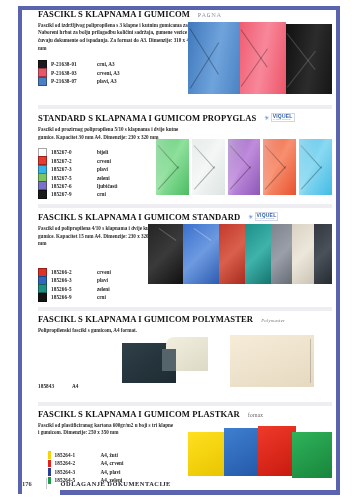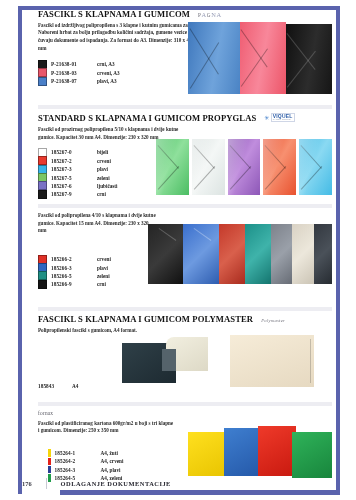--- a/index.html
+++ b/index.html
@@ -198,20 +198,30 @@
           <div class="elastic" style="left:6%;top:10%;width:95%;transform:rotate(48deg);"></div>
           <div class="elastic" style="left:6%;bottom:10%;width:95%;transform:rotate(-48deg);"></div>
           <div class="sheen"></div>
         </div>
       </div>
     </div>
 
     <div class="divider"></div>
 
     <div class="section" style="height:92px;">
+      <div class="sec-head">
+        <div class="sec-title">FASCIKL S KLAPNAMA I GUMICOM STANDARD</div>
+        <div class="brand brand-viquel">
+          <span class="viquel-star">✳</span>
+          <span class="viquel-box">
+            <span class="viquel-name">VIQUEL</span>
+            <span class="viquel-sub">PAPER STORE</span>
+          </span>
+        </div>
+      </div>
       <div class="desc" style="max-width:118px;">Fascikl od polipropilena 4/10 s klapnama i dvije kutne gumice. Kapacitet 15 mm A4. Dimenzije: 230 x 320 mm</div>
       <div class="codes" style="margin-top:20px;">
         <div class="code-row">
           <span class="sw" style="background:#e03127;"></span>
           <span class="code">185266-2</span>
           <span class="cname">crveni</span>
         </div>
         <div class="code-row">
           <span class="sw" style="background:#2f66c0;"></span>
           <span class="code">185266-3</span>
@@ -268,20 +278,21 @@
       <div class="photo" style="left:192px;top:20px;width:84px;height:52px;">
         <div style="position:absolute;inset:0;background:linear-gradient(160deg,#f6ecd8,#e6d9c1);"></div>
         <div style="position:absolute;right:3px;top:4px;width:1px;height:44px;background:rgba(0,0,0,.18);"></div>
       </div>
     </div>
 
     <div class="divider"></div>
 
     <div class="section" style="height:78px;">
       <div class="sec-head">
+        <div class="sec-title">FASCIKL S KLAPNAMA I GUMICOM PLASTKAR</div>
         <div class="brand brand-fornax">fornax</div>
       </div>
       <div class="desc" style="max-width:136px;">Fascikl od plastificiranog kartona 600gr/m2 u boji s tri klapne i gumicom. Dimenzije: 250 x 350 mm</div>
       <div class="codes" style="margin-top:14px;margin-left:10px;">
         <div class="code-row">
           <span class="sw bar" style="background:#f5d50a;"></span>
           <span class="code">185264-1</span>
           <span class="cname">A4, žuti</span>
         </div>
         <div class="code-row">

